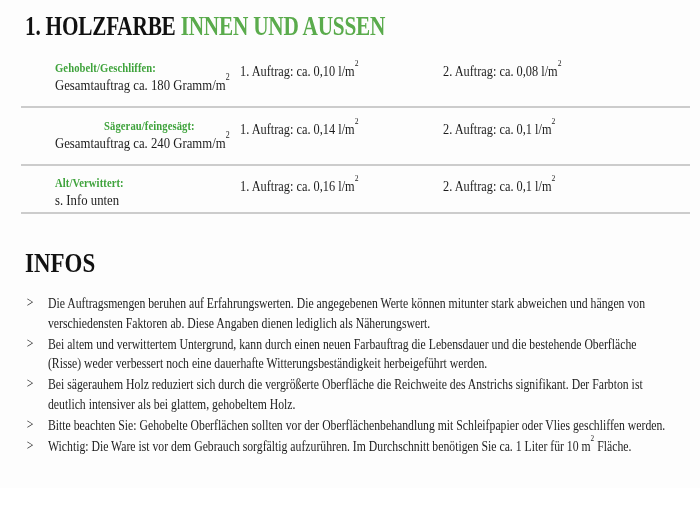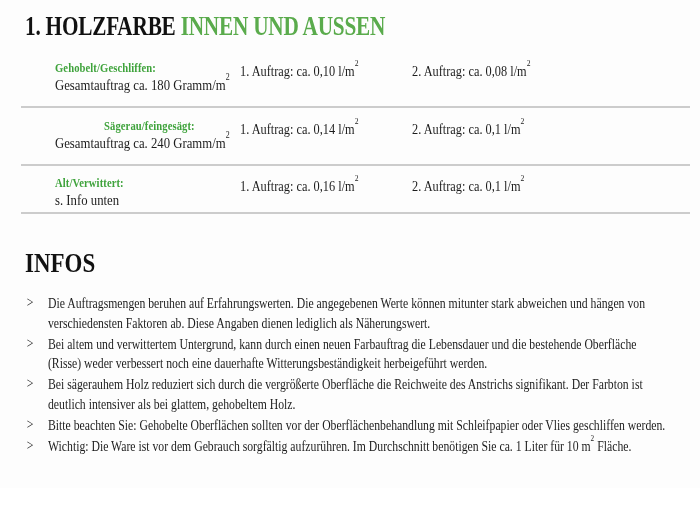--- a/index.html
+++ b/index.html
@@ -41,21 +41,21 @@
   .lbl {
     font-size: 12.5px;
     font-weight: 700;
     color: var(--green-label, #3fa33c);
     letter-spacing: 0.1px;
   }
   .sub { font-size: 15px; color: #1c1c1c; }
   .coat { font-size: 14.5px; color: #1c1c1c; }
   .cell-l { position: absolute; left: 31px; margin-left: 24px; }
   .cell-c1 { position: absolute; left: 240px; }
-  .cell-c2 { position: absolute; left: 412px; }
+  .cell-c2 { position: absolute; left: 443px; }
   sup {
     font-size: 0.62em;
     position: relative;
     top: -0.45em;
     line-height: 0;
   }
   .divider {
     position: absolute;
     left: 21px;
     width: 669px;

